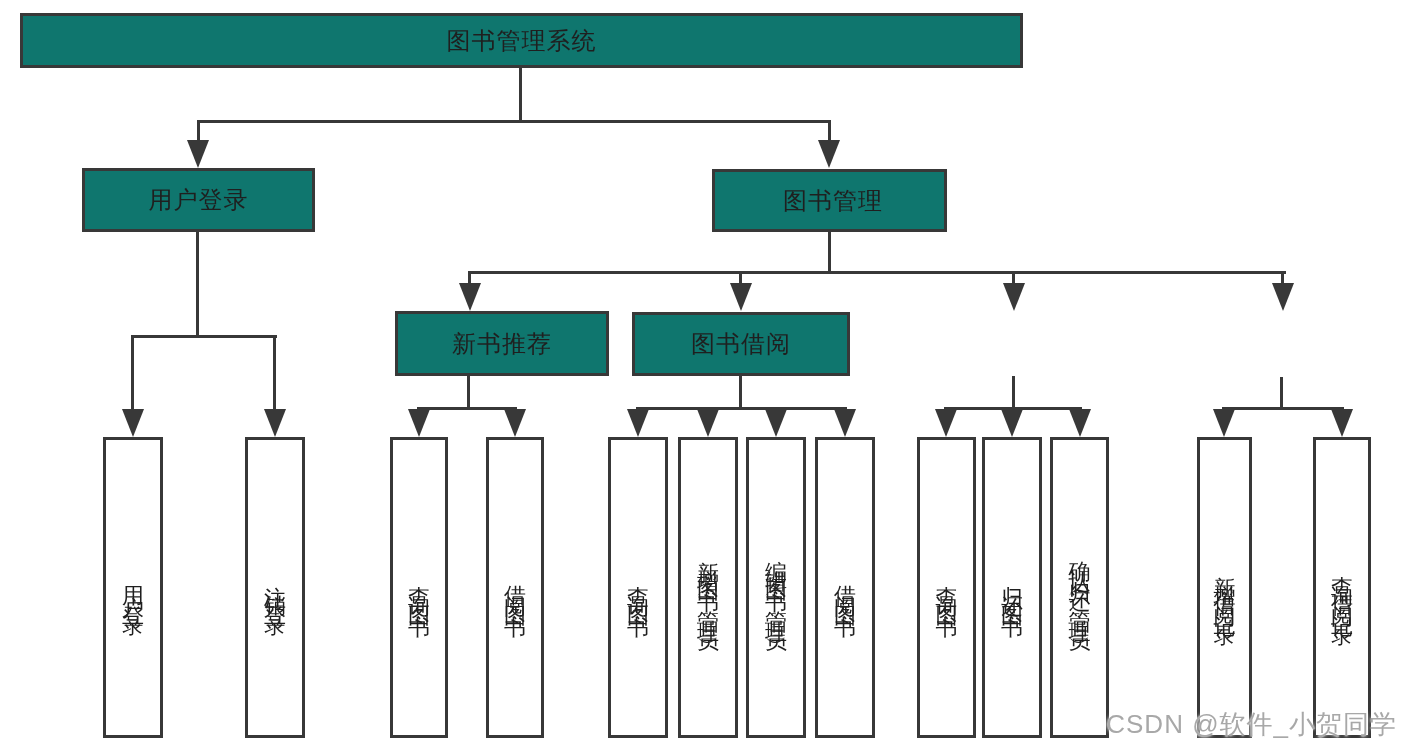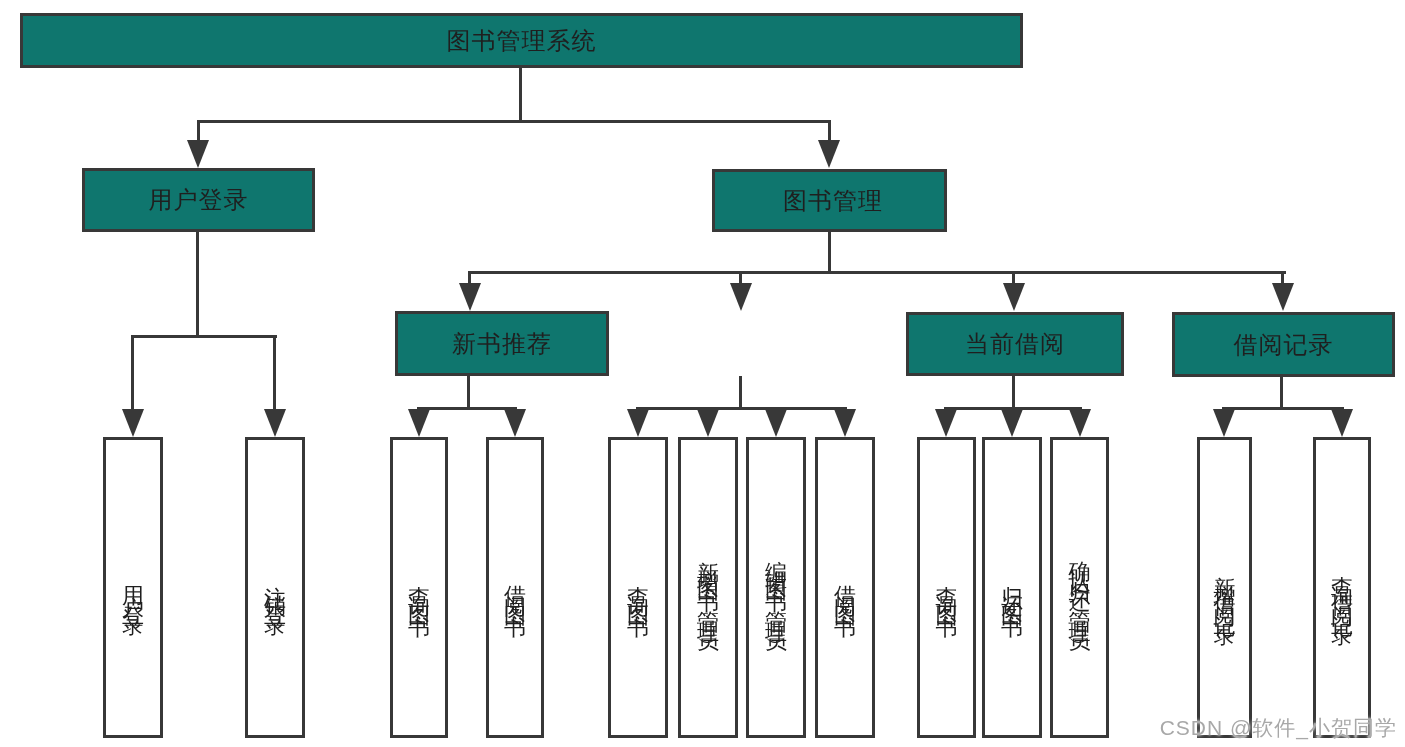--- a/index.html
+++ b/index.html
@@ -35,21 +35,21 @@
   .line{position:absolute;background:var(--line,#383838);}
   .arrow{
     position:absolute;width:0;height:0;
     border-left:11px solid transparent;
     border-right:11px solid transparent;
     border-top:28px solid var(--line,#383838);
   }
   .watermark{
     position:absolute;
     right:8px;bottom:5px;
-    font-size:21px;
+    font-size:26px;
     color:var(--wm,#a8a8a8);
     text-shadow:0 0 2px #fff,0 0 4px #fff;
     letter-spacing:1px;
     white-space:nowrap;
   }
 </style>
 </head>
 <body>
 
 <div id="canvas" style="--line: #383838; --text: #1f1f1f; --wm: #a8a8a8; --bg: #ffffff;">
@@ -71,22 +71,21 @@
   <div class="line" style="left:468px;top:271px;width:3px;height:16px;"></div>
   <div class="line" style="left:739px;top:271px;width:3px;height:16px;"></div>
   <div class="line" style="left:1012px;top:271px;width:3px;height:16px;"></div>
   <div class="line" style="left:1281px;top:271px;width:3px;height:16px;"></div>
   <div class="arrow" style="left:459px;top:283px;"></div>
   <div class="arrow" style="left:730px;top:283px;"></div>
   <div class="arrow" style="left:1003px;top:283px;"></div>
   <div class="arrow" style="left:1272px;top:283px;"></div>
 
   <div class="box" style="left:363px;top:311px;width:214px;height:65px;margin-left:32px;">新书推荐</div>
-  <div class="box" style="left:906px;top:312px;width:218px;height:64px;">当前借阅</div>
-  <div class="box" style="left:1172px;top:312px;width:223px;height:65px;">借阅记录</div>
+  <div class="box" style="left:632px;top:312px;width:218px;height:64px;">图书借阅</div>
 
   <div class="line" style="left:196px;top:232px;width:3px;height:105px;"></div>
   <div class="line" style="left:131px;top:335px;width:146px;height:3px;"></div>
   <div class="line" style="left:131px;top:335px;width:3px;height:78px;"></div>
   <div class="line" style="left:273px;top:335px;width:3px;height:78px;"></div>
   <div class="arrow" style="left:122px;top:409px;"></div>
   <div class="arrow" style="left:264px;top:409px;"></div>
 
   <div class="line" style="left:467px;top:376px;width:3px;height:34px;"></div>
   <div class="line" style="left:417px;top:407px;width:100px;height:3px;"></div>

